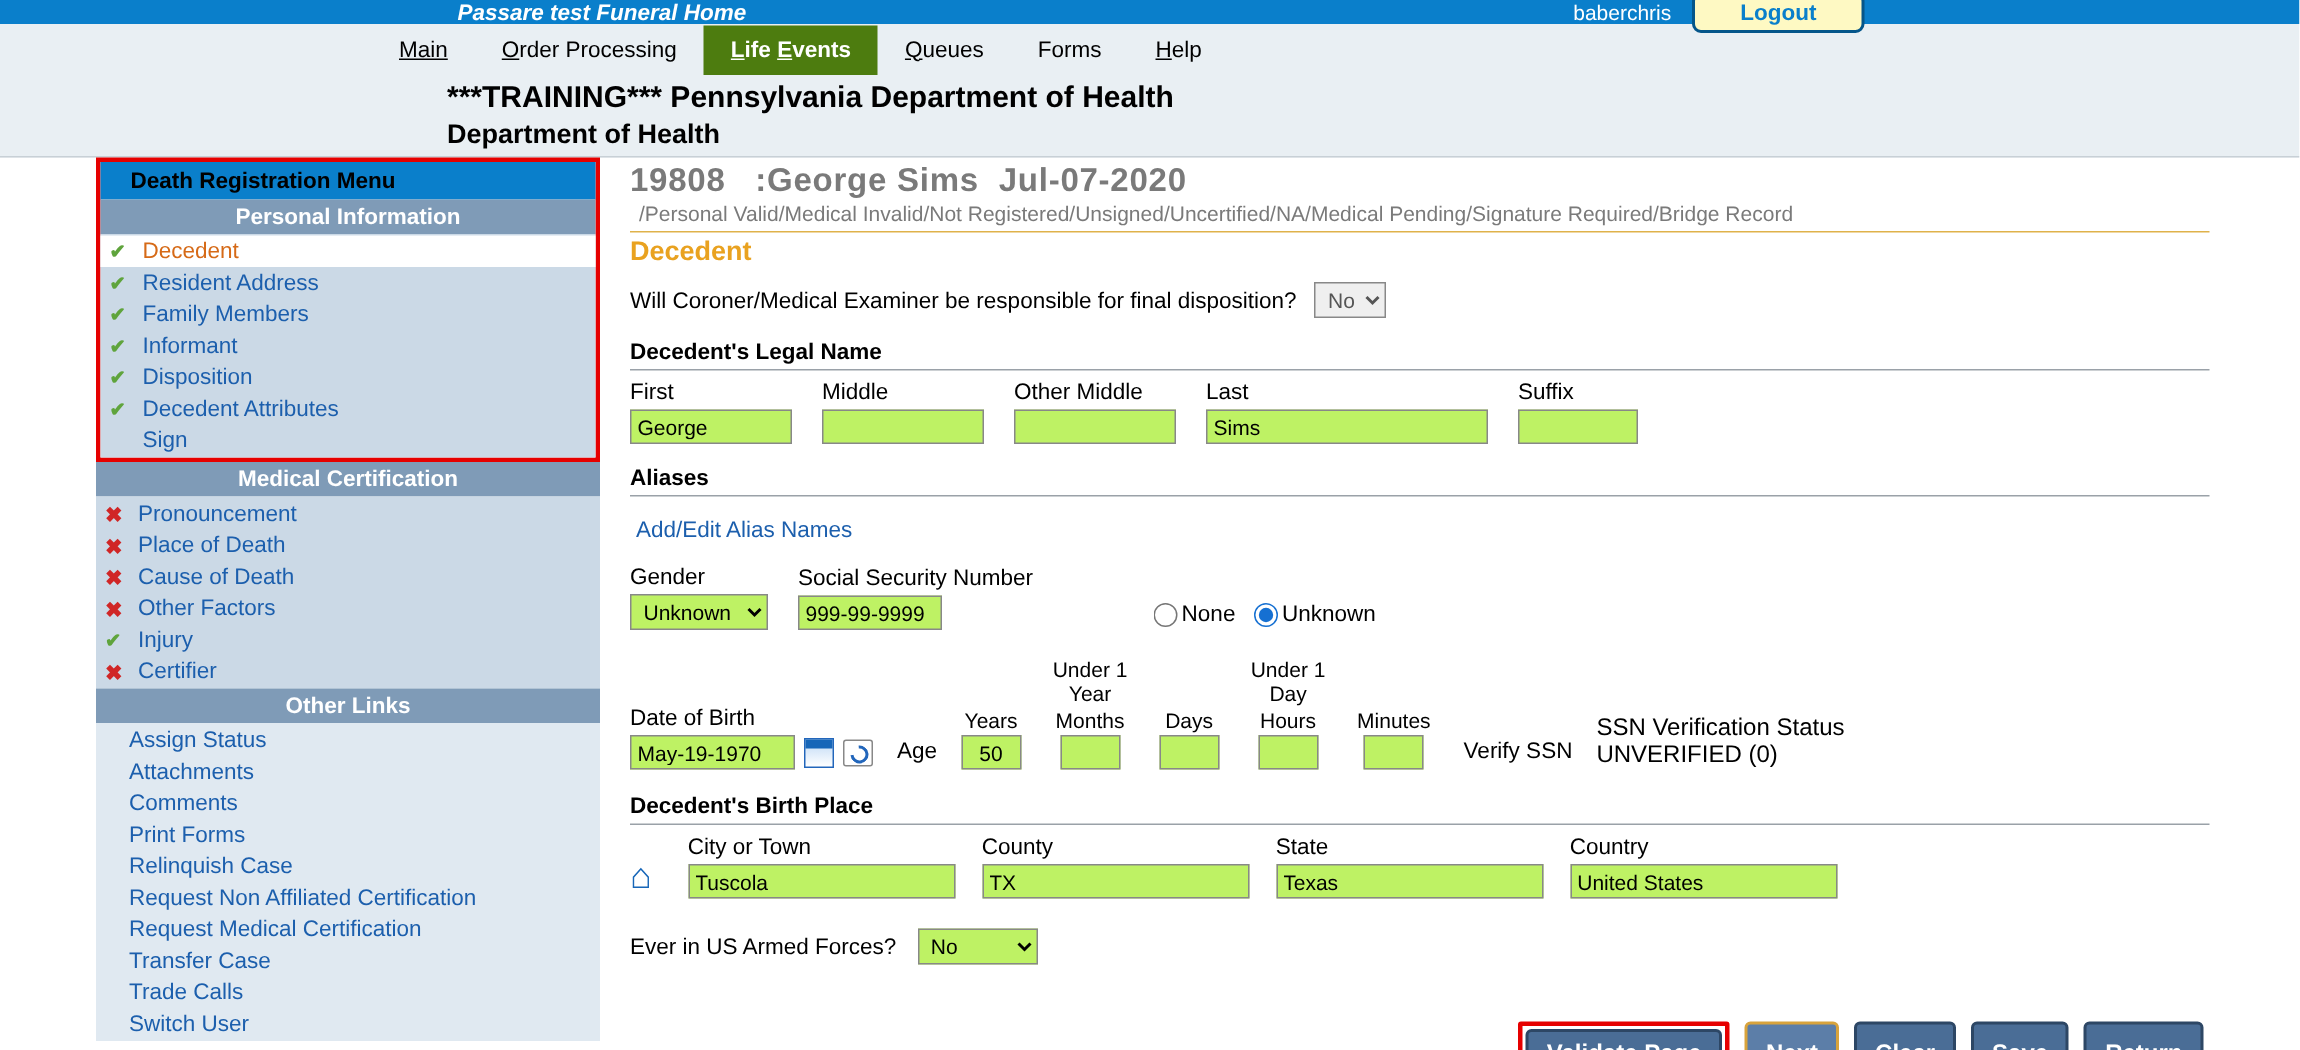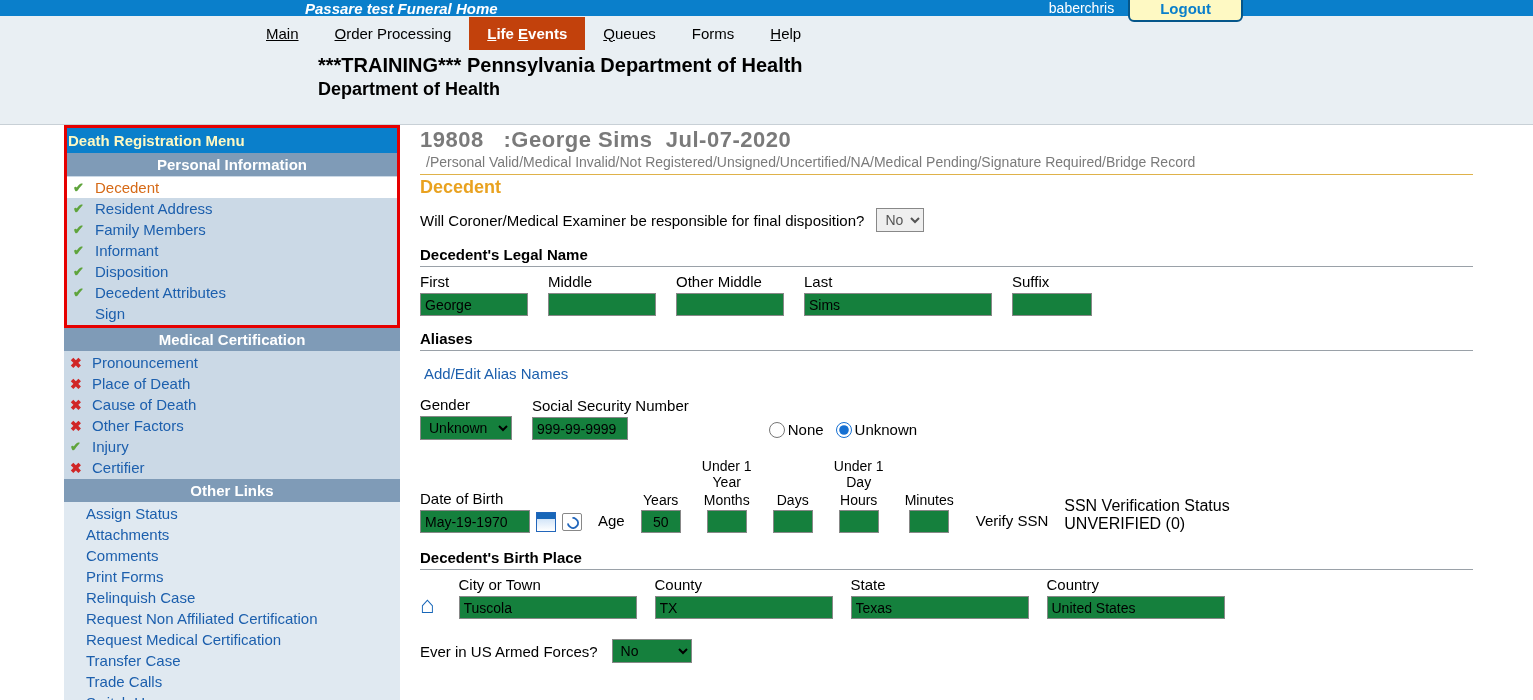--- a/index.html
+++ b/index.html
@@ -6,49 +6,49 @@
   body { font-family: Arial, Helvetica, sans-serif; font-size: 14px; color: #000; background: #fff; width: 1533px; }
   .top-bar { background: #0a7fcb; height: 16px; display: flex; align-items: center; justify-content: space-between; padding: 0 0; }
   .top-bar-left { color: #fff; font-style: italic; font-weight: bold; font-size: 15px; margin-left: 305px; }
   .top-bar-right { display: flex; align-items: center; gap: 14px; margin-right: 290px; }
   .username { color: #fff; font-size: 14px; }
   .btn-logout { background: #fef9c3; border: 2px solid #05568a; border-radius: 6px; color: #0a7fcb; font-weight: bold; font-size: 15px; padding: 3px 30px; cursor: pointer; }
   .nav-region { background: #e9eff3; border-bottom: 1px solid #c8d0d6; }
   .main-nav { display: flex; align-items: center; padding-left: 248px; height: 34px; gap: 0; }
   .nav-item { padding: 8px 18px; font-size: 15px; cursor: pointer; }
   .nav-item u { text-decoration: underline; }
-  .nav-item.active { background: #c2410c; color: #fff; font-weight: bold; }
+  .nav-item.active { background: #4d7c0f; color: #fff; font-weight: bold; }
   .nav-active-underline { text-decoration: underline; }
-  .dept-titles { padding: 4px 0 24px 298px; margin-left: 20px; }
+  .dept-titles { padding: 4px 0 4px 298px; }
   .dept-title1 { font-weight: bold; font-size: 20px; }
   .dept-title2 { font-weight: bold; font-size: 18px; margin-top: 2px; }
   .content-row { display: flex; align-items: flex-start; }
   
   .sidebar { width: 336px; margin-left: 64px; }
   .menu-box { border: 3px solid #e60000; }
-  .menu-title { background: #0a7fcb; color: #fef9c3; font-weight: bold; padding: 4px 1px; font-size: 15px; }
+  .menu-title { background: #0a7fcb; color: #000000; font-weight: bold; padding: 4px 20px; font-size: 15px; }
   .section-head { background: #7f9bb7; color: #fff; font-weight: bold; padding: 3px 8px; text-align: center; font-size: 15px; }
   .section-body { background: #cbd9e6; padding: 1px 0; }
   .section-body.pale { background: #e0e9f1; }
   .menu-row { display: flex; align-items: center; gap: 6px; padding: 2px 6px; font-size: 15px; }
   .menu-row a { color: #1c5fad; text-decoration: none; }
   .menu-row.active-link a { color: #d66a17; }
   .menu-row.active-bg { background: #fff; }
   .chk { width: 16px; color: #5fa43c; font-weight: bold; font-size: 13px; }
   .xmk { width: 16px; color: #d02626; font-weight: bold; font-size: 14px; }
   .spacer { width: 16px; display: inline-block; }
   .other-links .menu-row { padding-left: 22px; }
   
   .main { flex: 1; padding: 0 60px 0 20px; }
   .case-header { color: #7a7a7a; font-weight: bold; font-size: 22px; letter-spacing: .5px; margin-top: 2px; }
   .case-status { color: #7a7a7a; font-size: 14px; margin: 1px 0 4px 6px; }
   .hr-thin { border: none; border-top: 1px solid #dfb24a; margin: 0 0 2px 0; }
   .page-section-title { color: #e9a220; font-weight: bold; font-size: 18px; margin-bottom: 10px; }
   .question-row { display: flex; align-items: center; gap: 12px; font-size: 15px; margin-bottom: 14px; }
-  select, input[type=text] { border: 1px solid #888; background: #15803d; font-size: 14px; padding: 2px 4px; }
+  select, input[type=text] { border: 1px solid #888; background: #bef264; font-size: 14px; padding: 2px 4px; }
   select { height: 24px; }
   input[type=text] { height: 23px; }
   .grp-title { font-weight: bold; font-size: 15px; margin-bottom: 3px; }
   .grp-hr { border: none; border-top: 1px solid #9aa1a8; margin-bottom: 6px; }
   .name-grid { display: flex; gap: 20px; margin-bottom: 14px; }
   .fld { display: flex; flex-direction: column; gap: 3px; }
   .fld label { font-size: 15px; }
   .w-first { width: 108px; } .w-mid { width: 108px; } .w-omid { width: 108px; } .w-last { width: 188px; } .w-suffix { width: 80px; }
   .alias-link { color: #1c5fad; text-decoration: none; margin: 8px 0 14px 4px; display: inline-block; font-size: 15px; }
   .row-gssn { display: flex; align-items: flex-end; gap: 20px; margin-bottom: 18px; }

